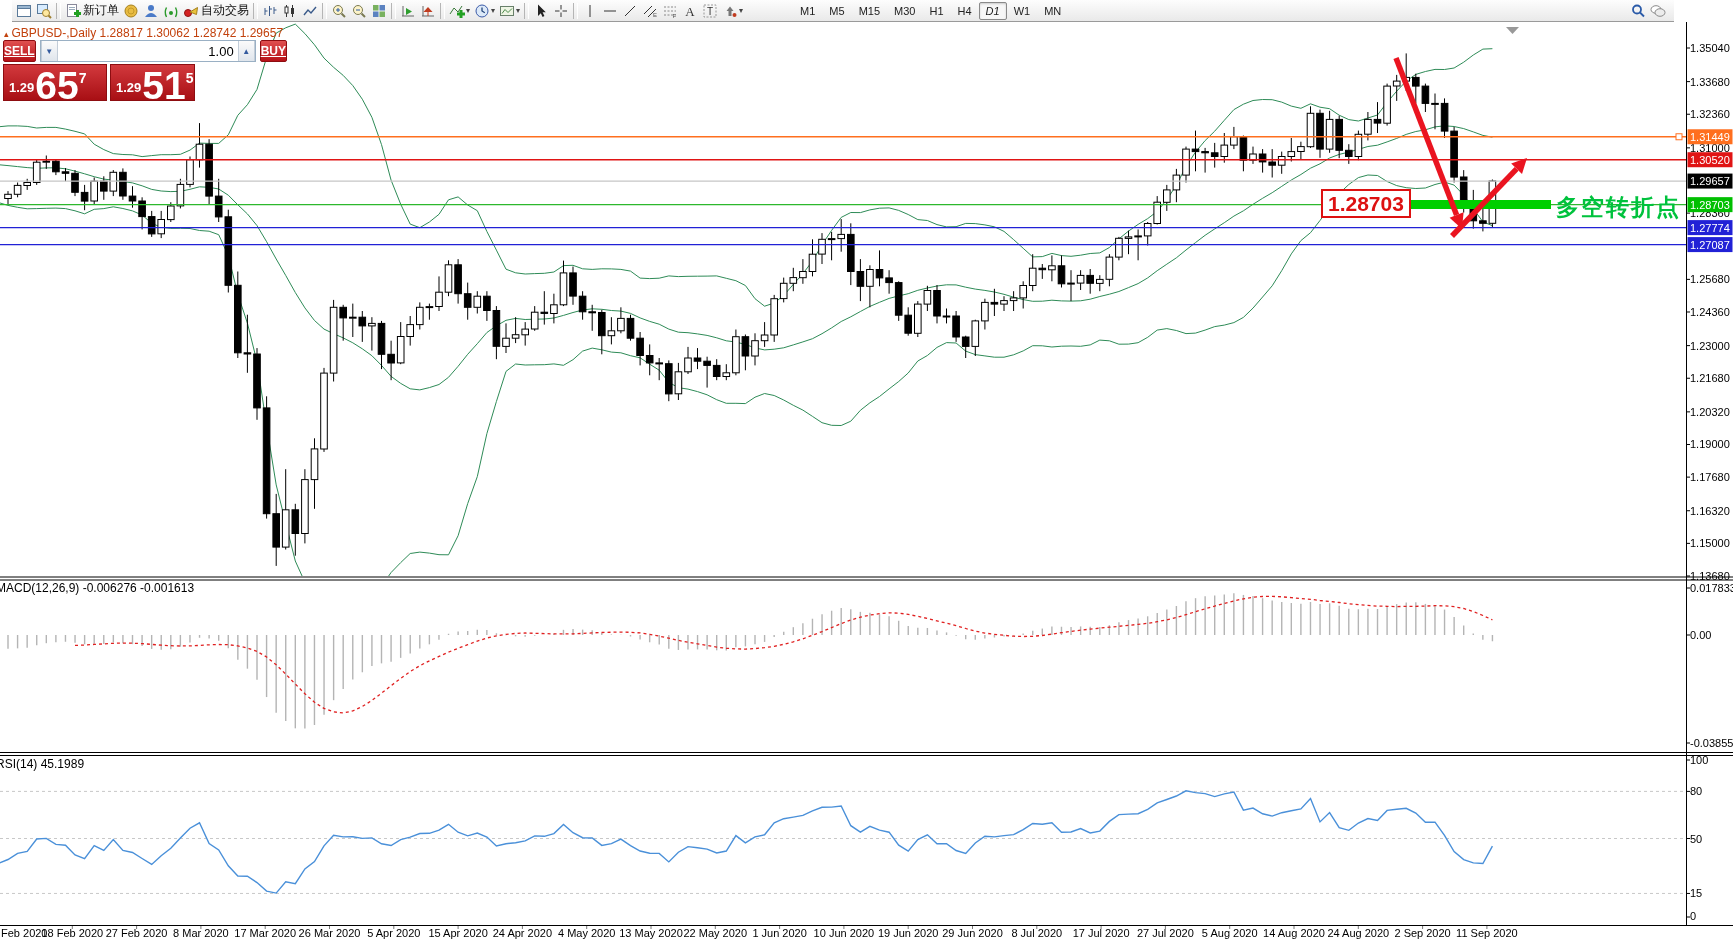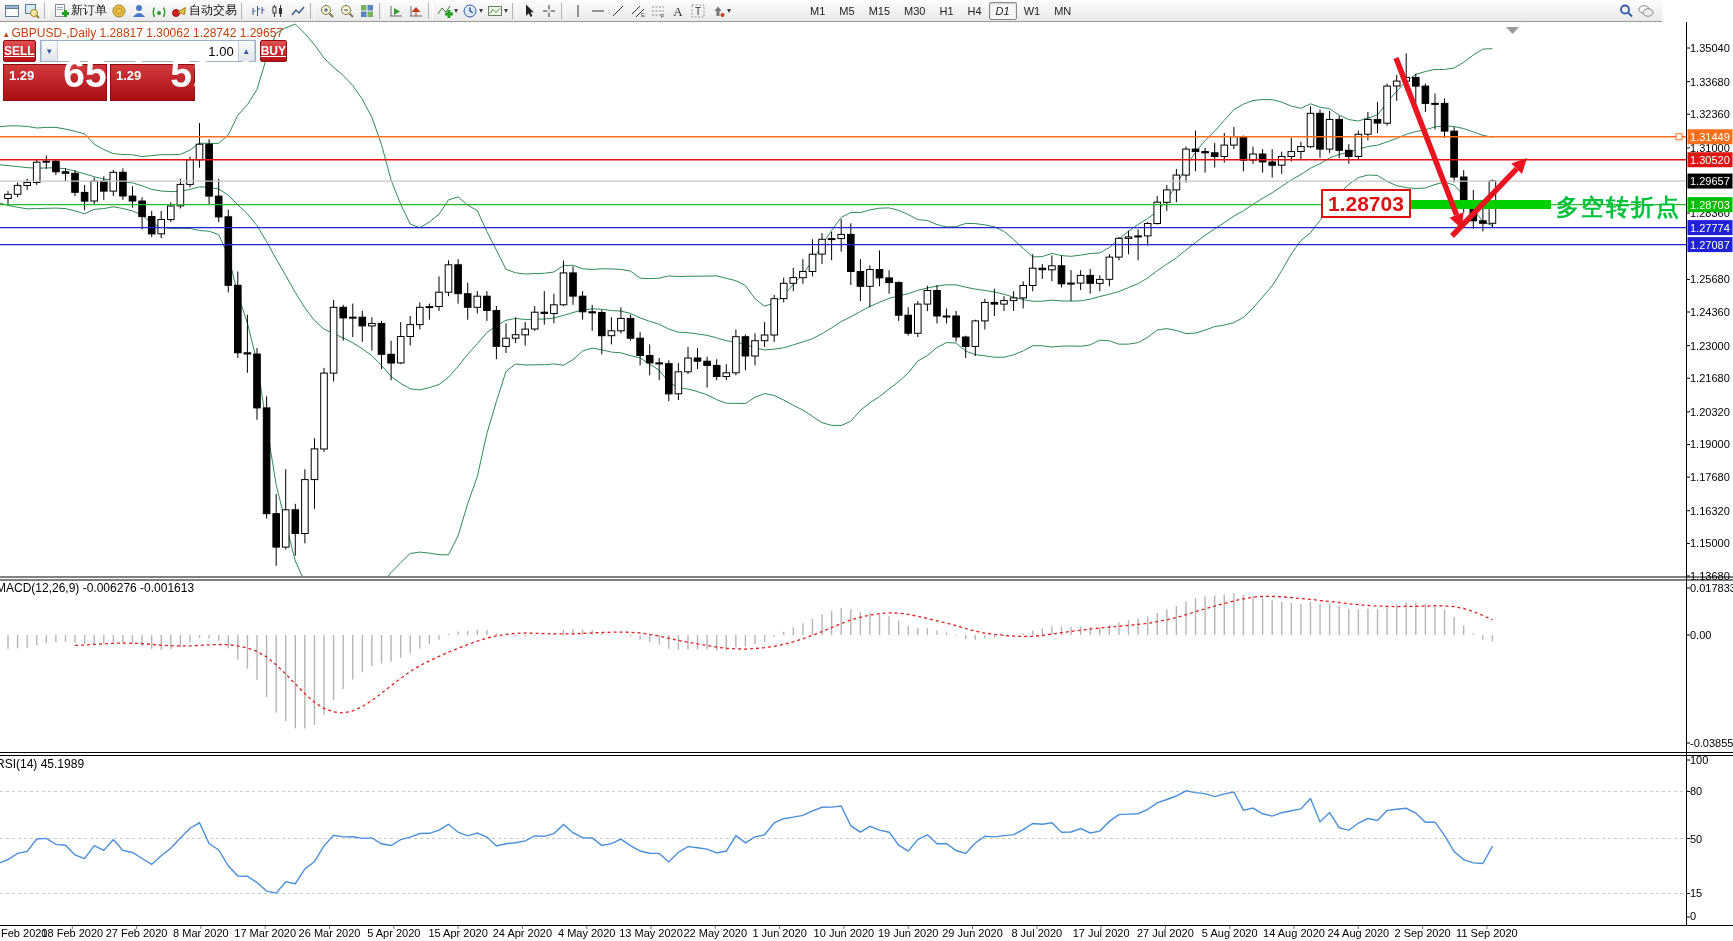--- a/index.html
+++ b/index.html
@@ -1,30 +1,30 @@
 <!DOCTYPE html>
 <html><head>
 <meta charset="utf-8">
 <style>
   * { margin:0; padding:0; box-sizing:border-box; }
   html,body { width:1733px; height:941px; overflow:hidden; background:#fff;
     font-family:"Liberation Sans", sans-serif; }
   body { position:relative; }
 
   
-  .toolbar { position:absolute; left:0; top:0; width:1662px; height:22px; z-index:30;
+  .toolbar { position:absolute; left:12px; top:0; width:1662px; height:22px; z-index:30;
     background:linear-gradient(#fdfdfd,#e9e9e9); border-bottom:1px solid #9a9a9a;
     display:flex; align-items:center; padding-left:2px; }
   .tb-item { height:20px; min-width:20px; display:flex; align-items:center; justify-content:center;
     padding:0 1px; border:1px solid transparent; border-radius:2px; cursor:default; }
   .tb-item svg { display:block; }
   .tb-label { font-size:12px; color:#111; margin-left:2px; white-space:nowrap; }
   .tb-caret { font-size:8px; color:#444; margin-left:1px; }
   .tb-sep { width:5px; height:16px; border-left:1px solid #b5b5b5; border-right:1px solid #fff; margin:0 2px; }
-  .tf-group { display:flex; margin-left:70px; }
+  .tf-group { display:flex; margin-left:48px; }
   .tf-btn { font-size:11px; color:#222; padding:2px 6px; border:1px solid transparent; border-radius:2px; }
   .tf-btn.active { background:#f7f7f7; border:1px solid #8a8a8a; box-shadow:inset 0 1px 2px #ccc;font-style:italic; }
   .tb-right { margin-left:auto; display:flex; margin-right:6px; }
 
   
   #chart-svg { position:absolute; left:0; top:0; z-index:1; }
   .symbol-line { position:absolute; left:4px; top:26px; z-index:10; font-size:12px; color:#c2410c; }
   .symbol-line .tri { font-size:9px; margin-right:3px; }
 
   .trade-panel { position:absolute; left:3px; top:40px; width:192px; z-index:20; }
@@ -33,21 +33,21 @@
     font-weight:bold; display:flex; align-items:center; justify-content:center; border-radius:2px;
     border:1px solid #8d0d11;text-decoration:underline; }
   .tp-vol { flex:1; margin:0 4px; display:flex; border:1px solid #9ab0c4; background:#fff; }
   .tp-step { width:17px; background:linear-gradient(#fbfbfb,#dfe5ec); color:#335a9e; font-size:8px;
     display:flex; align-items:center; justify-content:center; border-left:1px solid #c3cdd8;
     border-right:1px solid #c3cdd8; }
   .tp-input { flex:1; border:none; outline:none; font-size:13px; text-align:right; padding-right:4px;
     font-family:"Liberation Sans", sans-serif; min-width:0; }
   .tp-row2 { display:flex; margin-top:2px; height:37px; }
   .tp-price { background:linear-gradient(#d2393d,#a80f14); border:1px solid #8d0d11; color:#fff;
-    display:flex; align-items:flex-end; padding:1px 5px 13px 5px;gap:28px; }
+    display:flex; align-items:flex-end; padding:1px 5px 1px 5px; }
   .tp-price.sellp { width:104px; margin-right:3px; }
   .tp-price.buyp { width:85px; }
   .tp-small { font-size:13px; font-weight:bold; margin:0 1px 4px 0; }
   .tp-big { font-size:39px; font-weight:bold; line-height:26px; }
   .tp-sup { font-size:14px; font-weight:bold; margin-bottom:13px; }
 
   .macd-label { position:absolute; left:-4px; top:581px; z-index:10; font-size:12px; color:#000; }
   .rsi-label  { position:absolute; left:-4px; top:757px; z-index:10; font-size:12px; color:#000; }
 
   .price-flag { position:absolute; left:1321px; top:189px; z-index:15; border:2px solid #dd1111;

